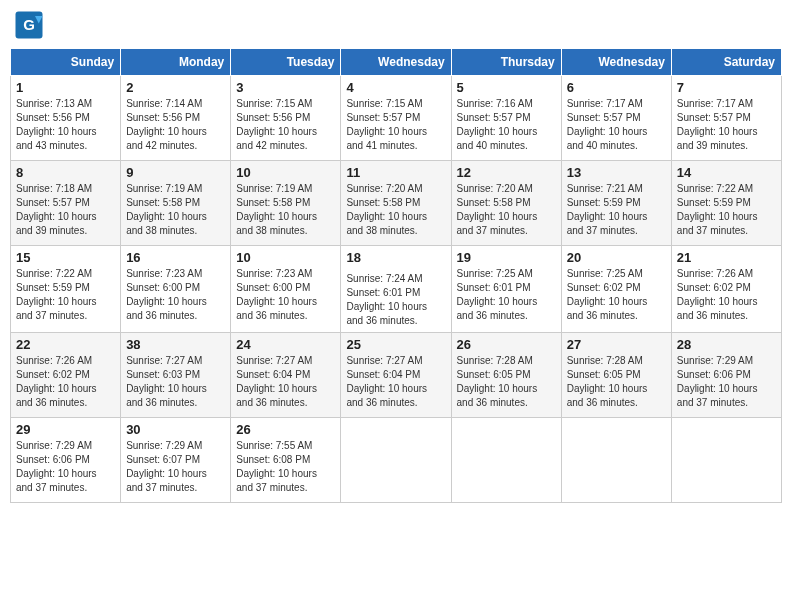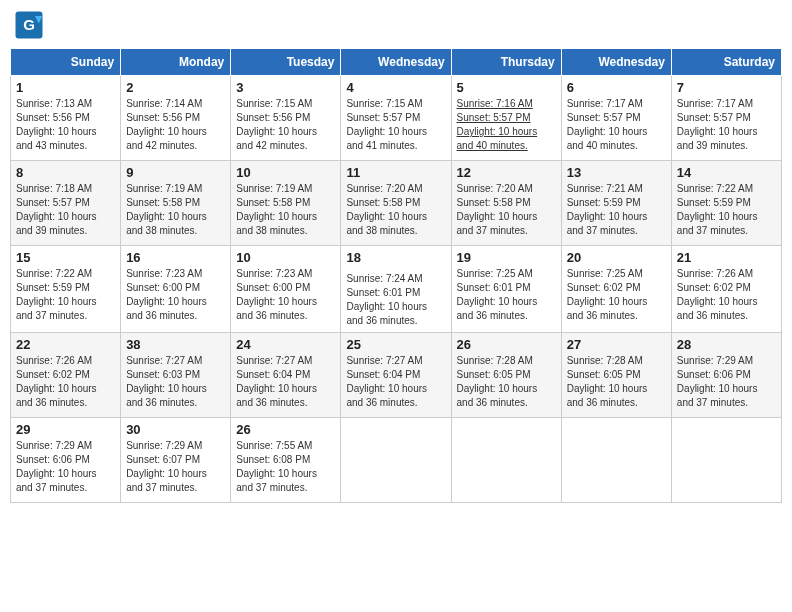--- a/index.html
+++ b/index.html
@@ -148,21 +148,21 @@
         </td>
         <td>
           <span class="day-num">4</span>
           <div class="day-info" style="white-space: pre-line;">Sunrise: 7:15 AM
 Sunset: 5:57 PM
 Daylight: 10 hours
 and 41 minutes.</div>
         </td>
         <td>
           <span class="day-num">5</span>
-          <div class="day-info" style="white-space: pre-line; text-decoration: underline;">Sunrise: 7:16 AM
+          <div class="day-info" style="white-space: pre-line;">Sunrise: 7:16 AM
 Sunset: 5:57 PM
 Daylight: 10 hours
 and 40 minutes.</div>
         </td>
         <td>
           <span class="day-num">6</span>
           <div class="day-info" style="white-space: pre-line;">Sunrise: 7:17 AM
 Sunset: 5:57 PM
 Daylight: 10 hours
 and 40 minutes.</div>

